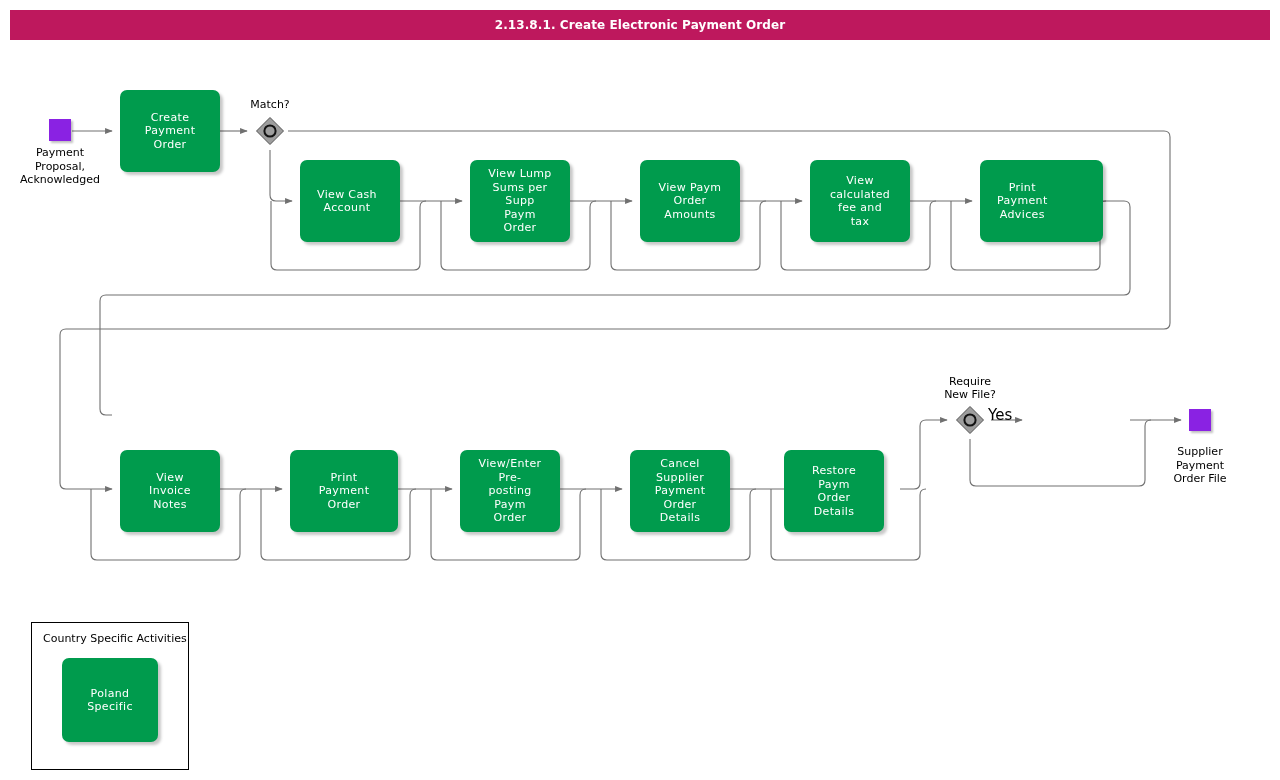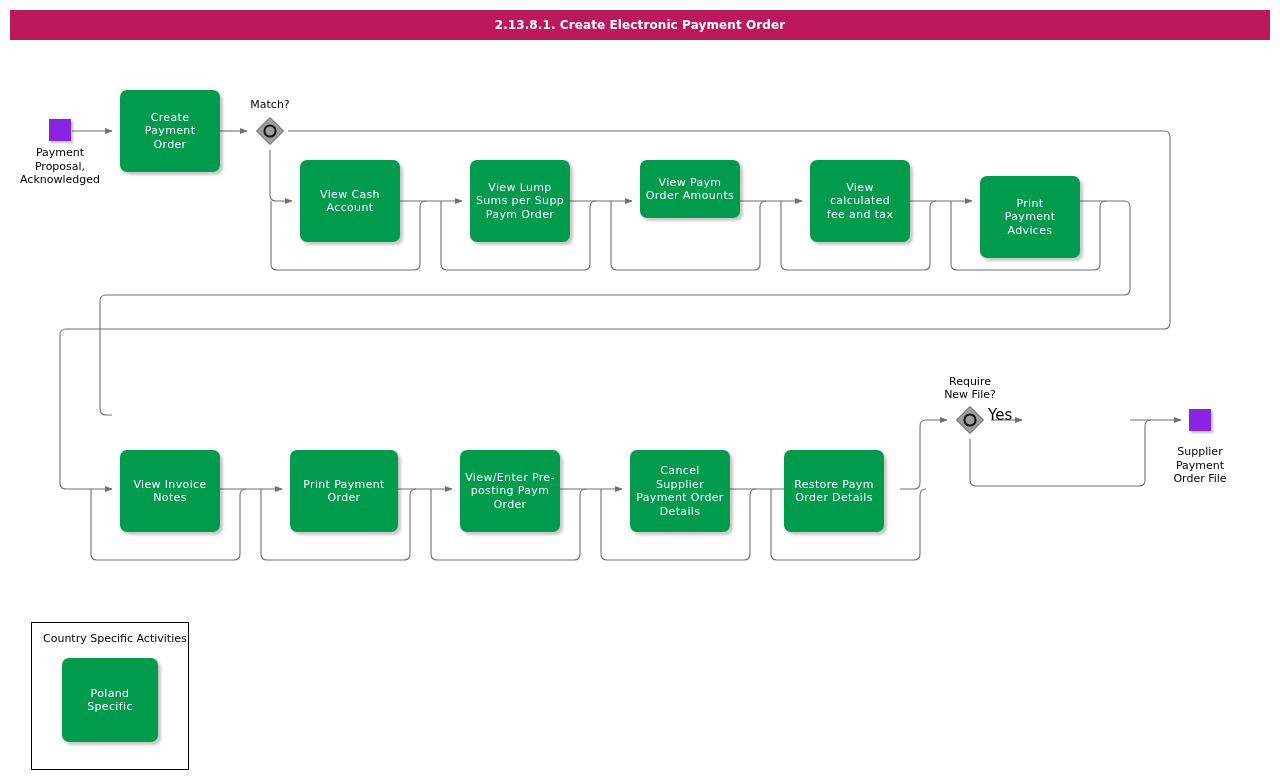--- a/index.html
+++ b/index.html
@@ -48,23 +48,22 @@
   }
 
   
   .activity {
     position: absolute;
     background: #009B4D;
     border-radius: 7px;
     box-shadow: 3px 3px 3px rgba(0,0,0,0.22);
     display: flex;
     align-items: center;
-    justify-content: center;
     box-sizing: border-box;
-    padding: 2px 5px;
+    padding: 2px 17px;
   }
   .activity .act-label {
     color: #ffffff;
     font-size: 11px;
     line-height: 13.5px;
     text-align: center;
     letter-spacing: 0.35px;
     font-family: "DejaVu Sans", "Liberation Sans", sans-serif;
     white-space: pre-line;
   }
@@ -221,31 +220,31 @@
     <span class="act-label">View Lump
 Sums per Supp
 Paym Order</span>
   </div>
 
   <div class="activity" style="left:300px; top:160px; width:100px; height:82px;">
     <span class="act-label">View Cash
 Account</span>
   </div>
 
-  <div class="activity" style="left:640px; top:160px; width:100px; height:58px;">
+  <div class="activity" style="left:640px; top:160px; width:100px; height:82px;">
     <span class="act-label">View Paym
 Order Amounts</span>
   </div>
 
   <div class="activity" style="left:810px; top:160px; width:100px; height:82px;">
     <span class="act-label">View calculated
 fee and tax</span>
   </div>
 
-  <div class="activity" style="left:980px; top:176px; width:100px; height:82px;">
+  <div class="activity" style="left:980px; top:160px; width:123px; height:82px;">
     <span class="act-label">Print
 Payment
 Advices</span>
   </div>
 
   <div class="activity" style="left:120px; top:450px; width:100px; height:82px;">
     <span class="act-label">View Invoice
 Notes</span>
   </div>
 

